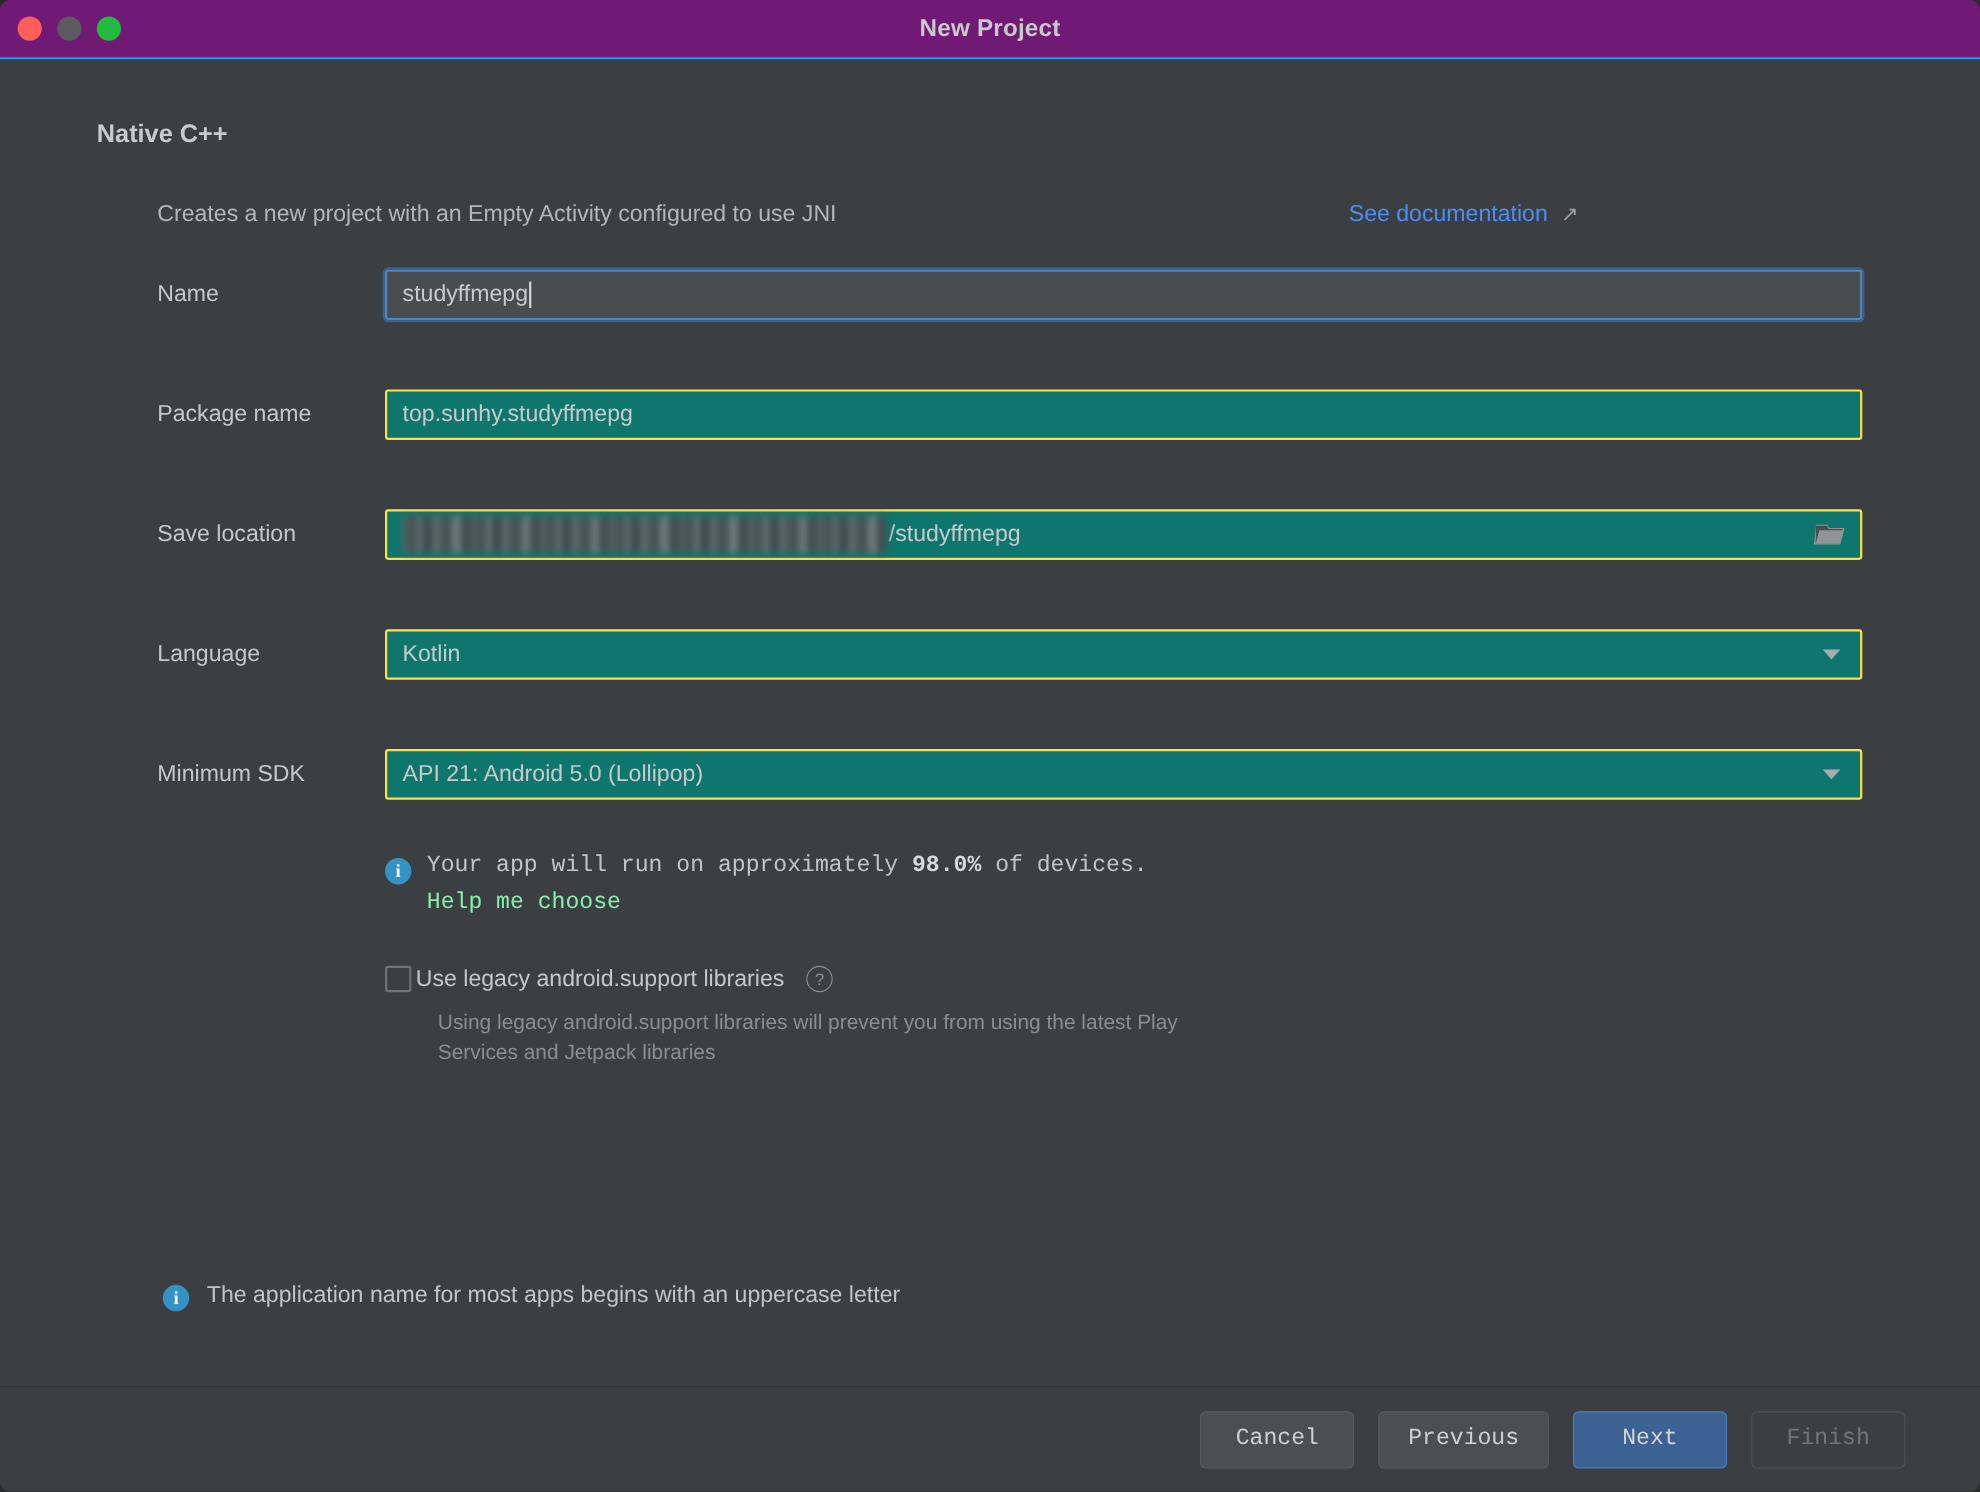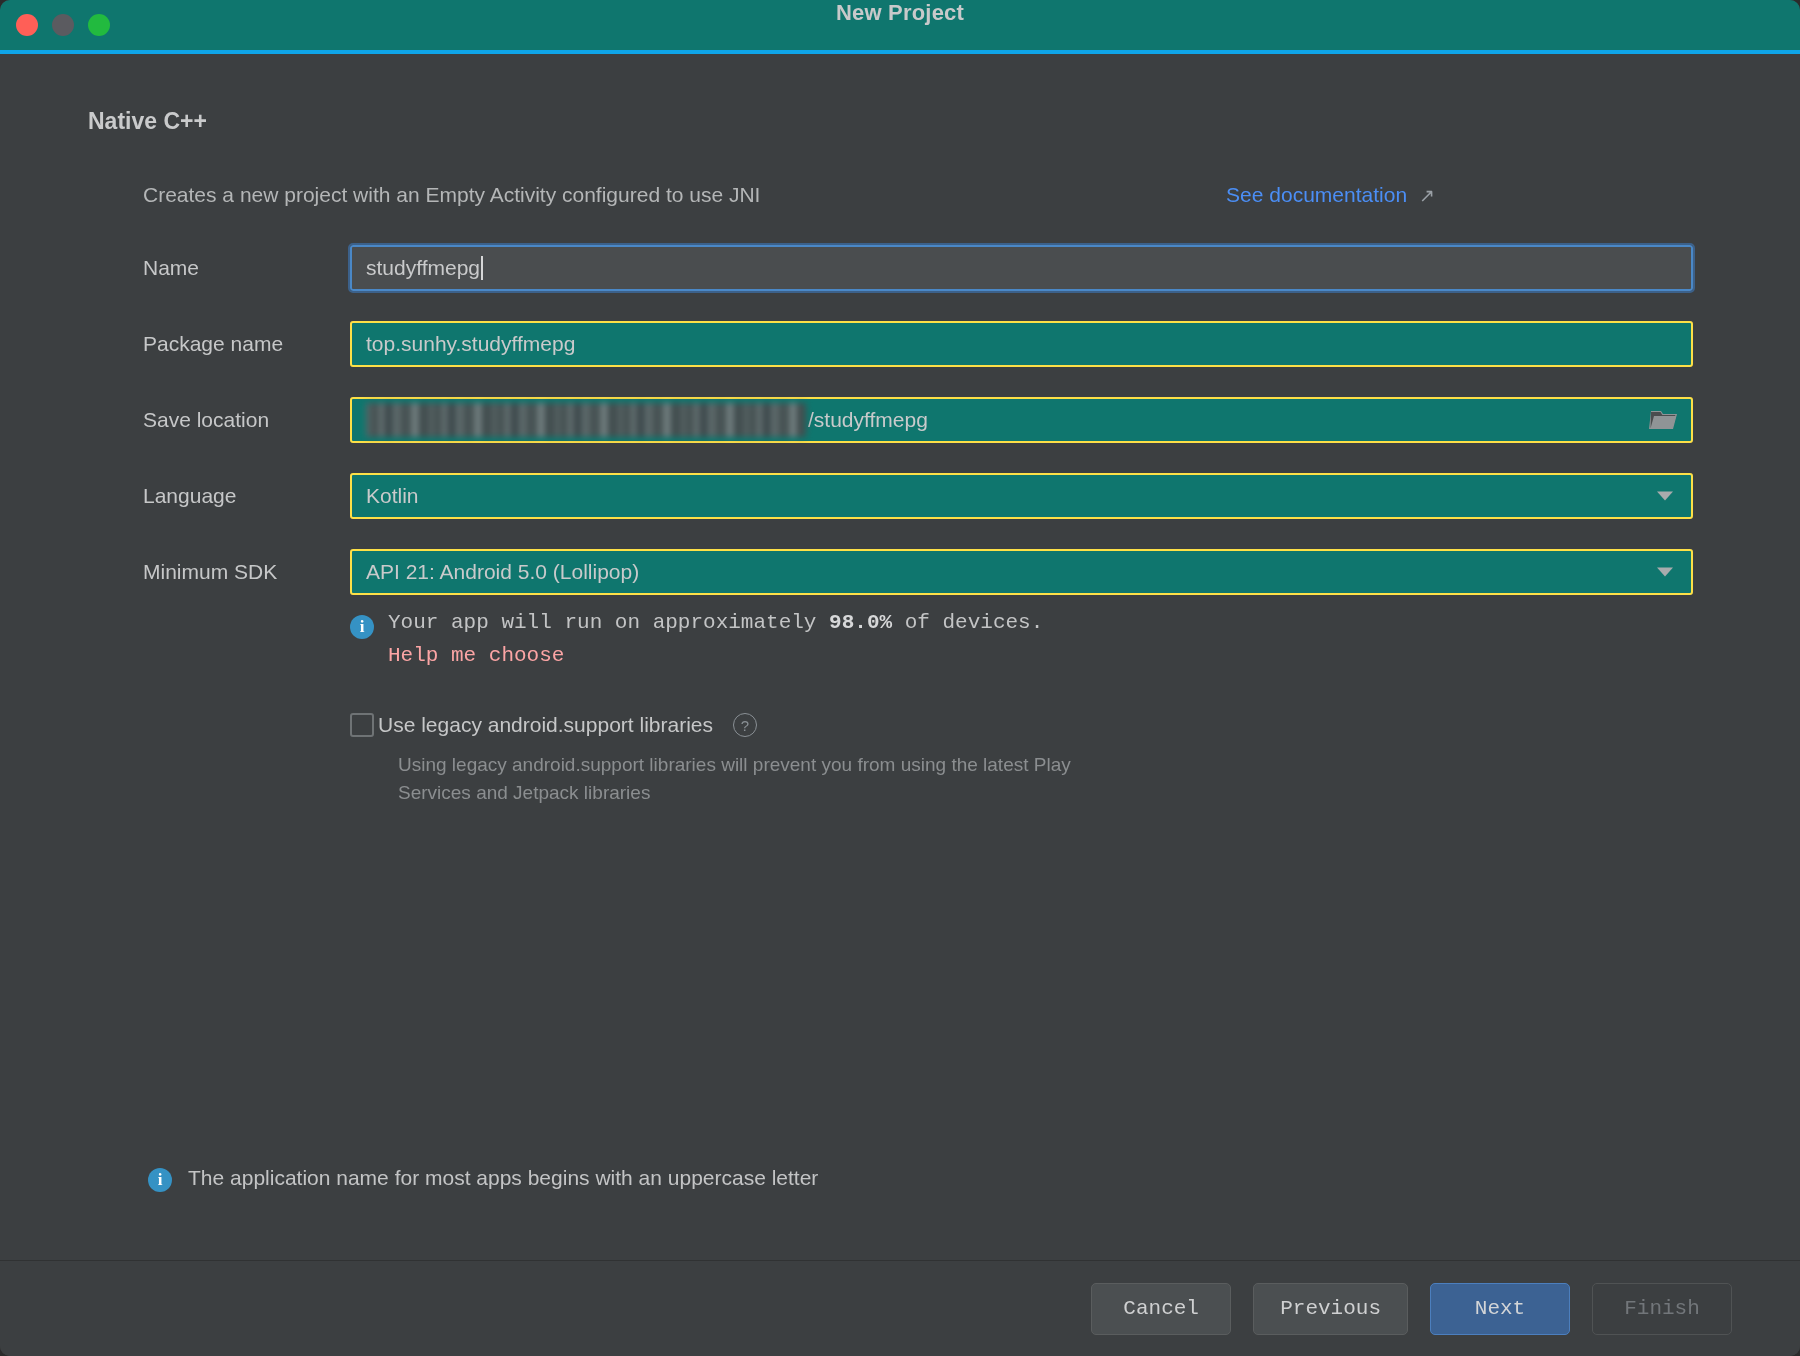--- a/index.html
+++ b/index.html
@@ -21,23 +21,24 @@
     flex-direction: column;
     border-radius: 10px;
     overflow: hidden;
   }
 
   
   .titlebar {
     position: relative;
     height: 54px;
     min-height: 54px;
-    background: #0f766e;
-    border-bottom: 4px solid #0ea5e9;
-    display: flex;
+    background: #701a75;
+    border-bottom: 2px solid #0ea5e9;
+    display: flex;
+    align-items: center;
   }
   .traffic-lights {
     position: absolute;
     left: 16px;
     top: 50%;
     transform: translateY(-50%);
     display: flex;
     gap: 14px;
   }
   .light {
@@ -102,21 +103,21 @@
     font-size: 19px;
     color: #9aa0a6;
     line-height: 1;
   }
 
   
   .form-row {
     display: flex;
     align-items: center;
     height: 46px;
-    margin-bottom: 30px;
+    margin-bottom: 63px;
     padding-left: 143px;
     padding-right: 107px;
   }
   .row-label {
     width: 207px;
     min-width: 207px;
     font-size: 21px;
     color: #c6c7c8;
   }
   .field {
@@ -221,21 +222,21 @@
     margin-top: 4px;
   }
   .info-lines { display: flex; flex-direction: column; gap: 10px; font-family: Liberation Mono, monospace; }
   .info-text {
     font-size: 21px;
     color: #c3c4c5;
   }
   .info-text b { font-weight: bold; color: #d7d8d9; }
   .help-link {
     font-size: 21px;
-    color: #fca5a5;
+    color: #86efac;
     cursor: pointer;
     width: fit-content;
   }
 
   
   .check-row {
     margin-left: 350px;
     display: flex;
     align-items: center;
     gap: 4px;

